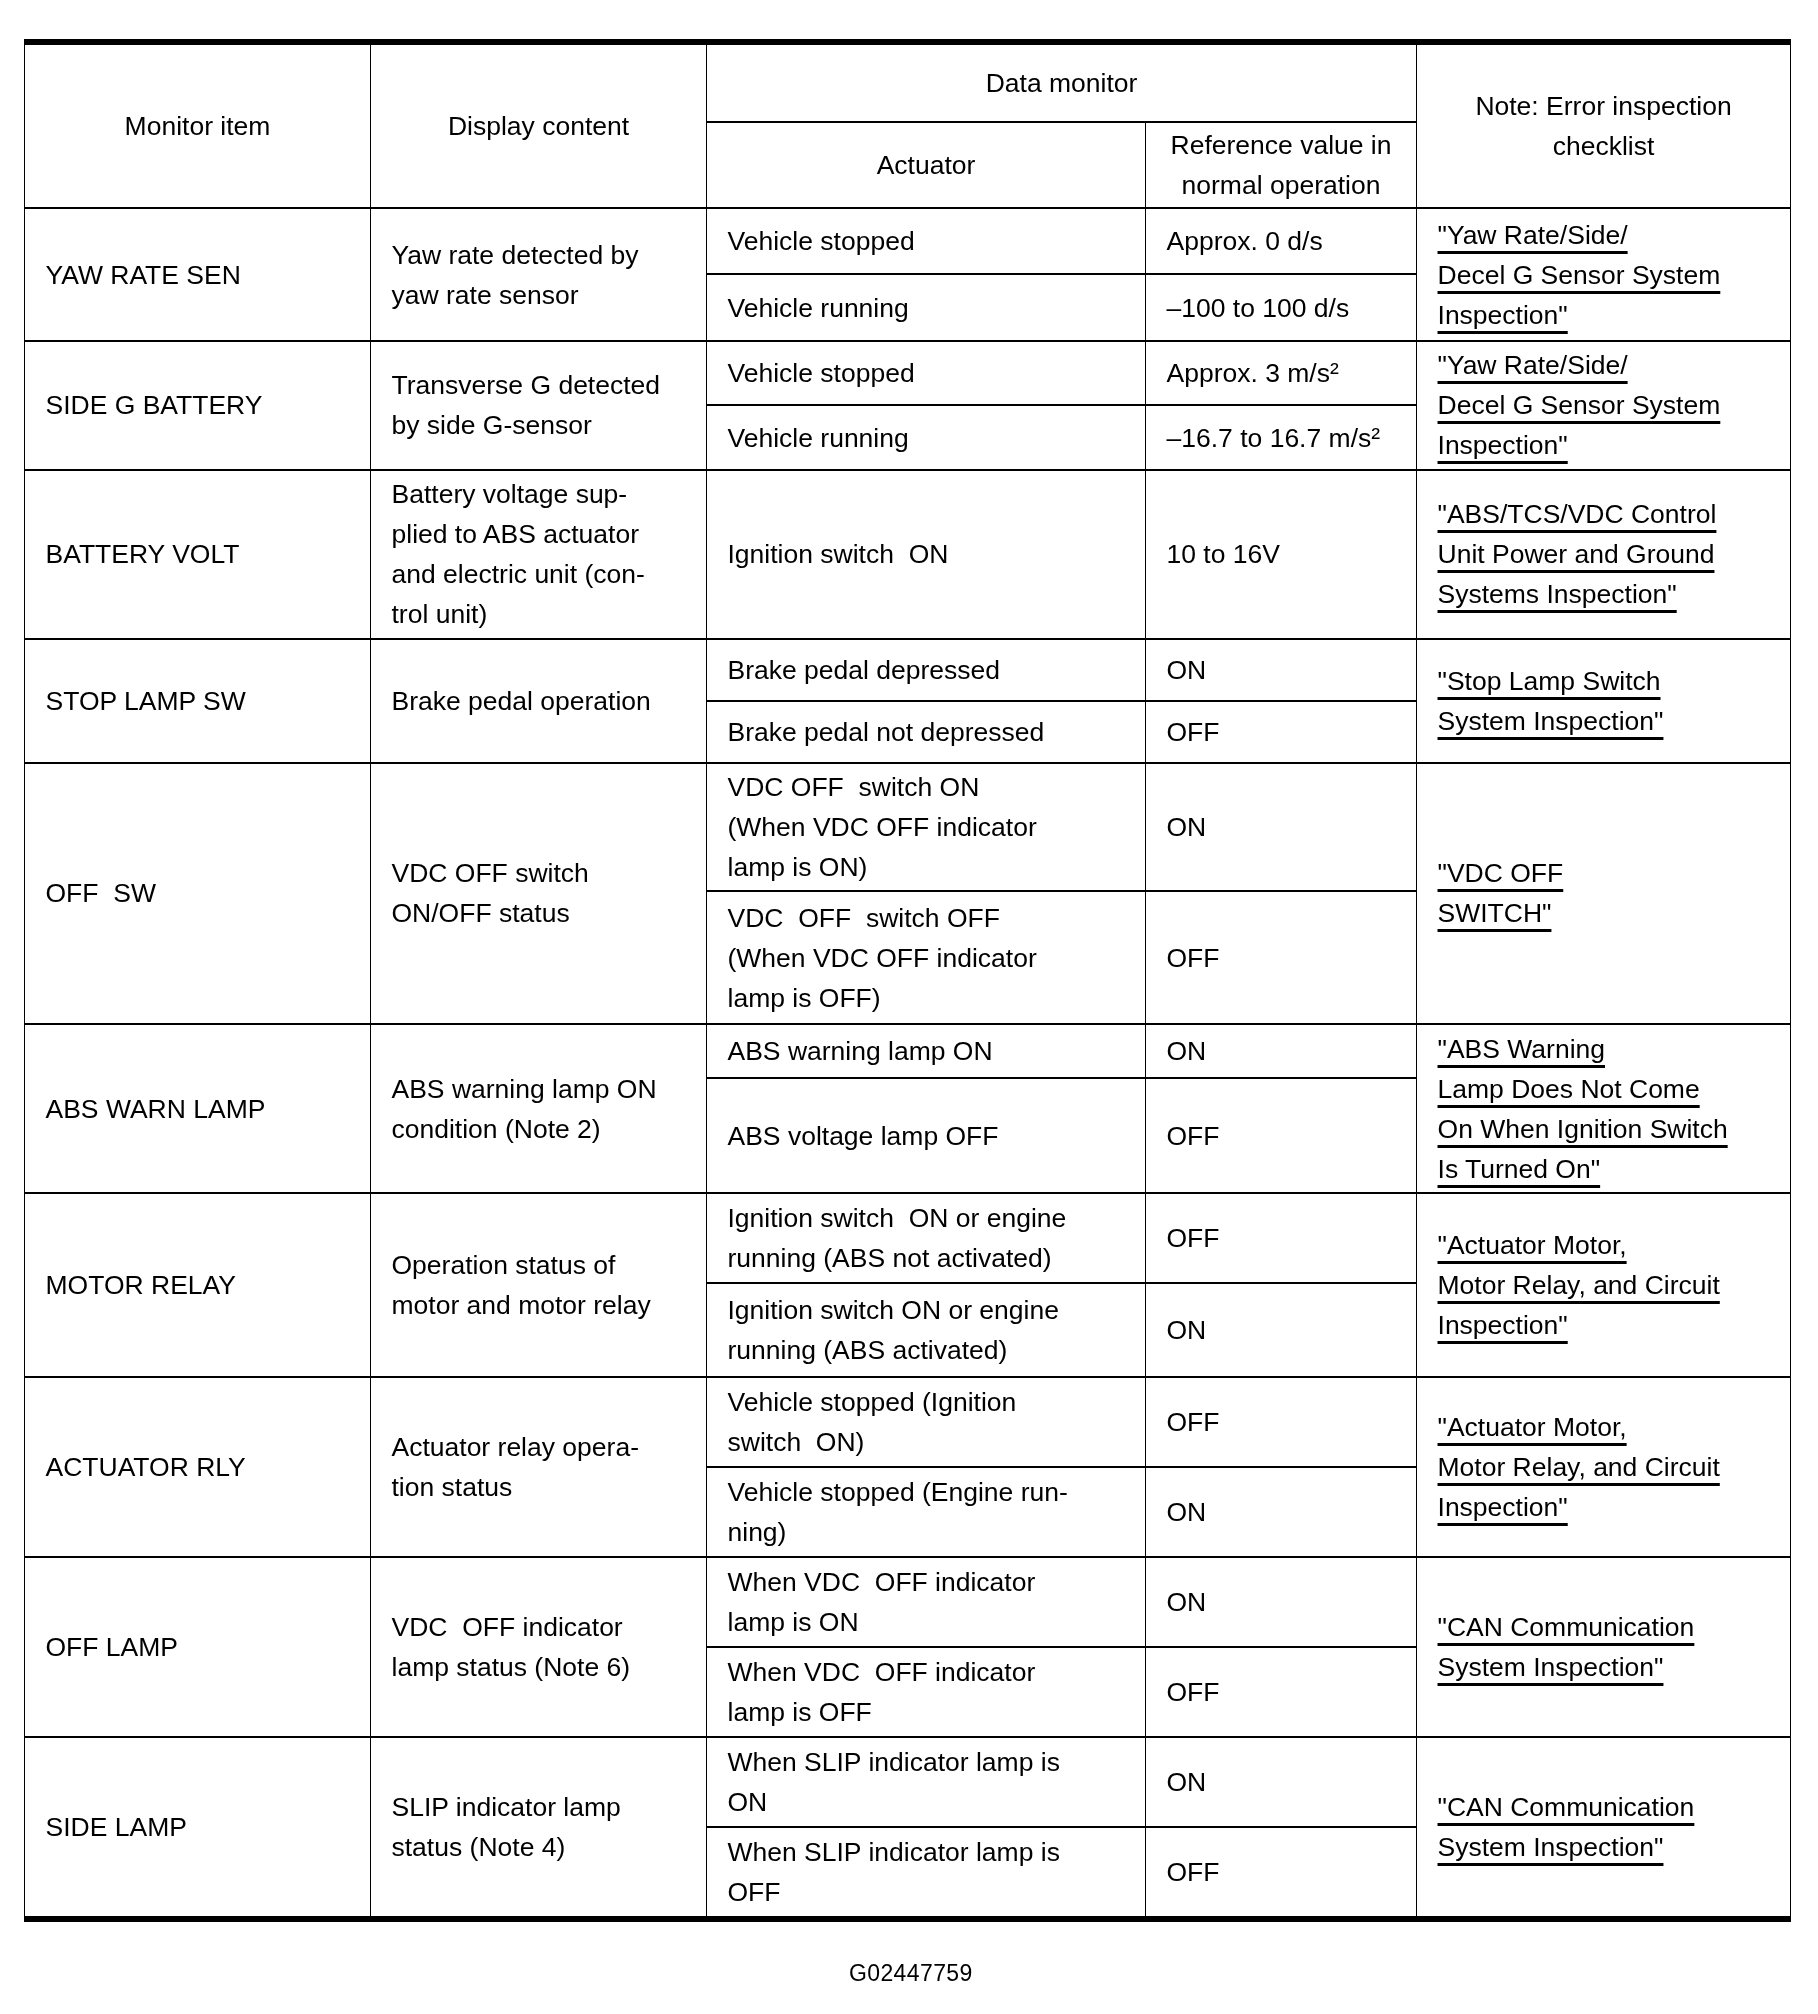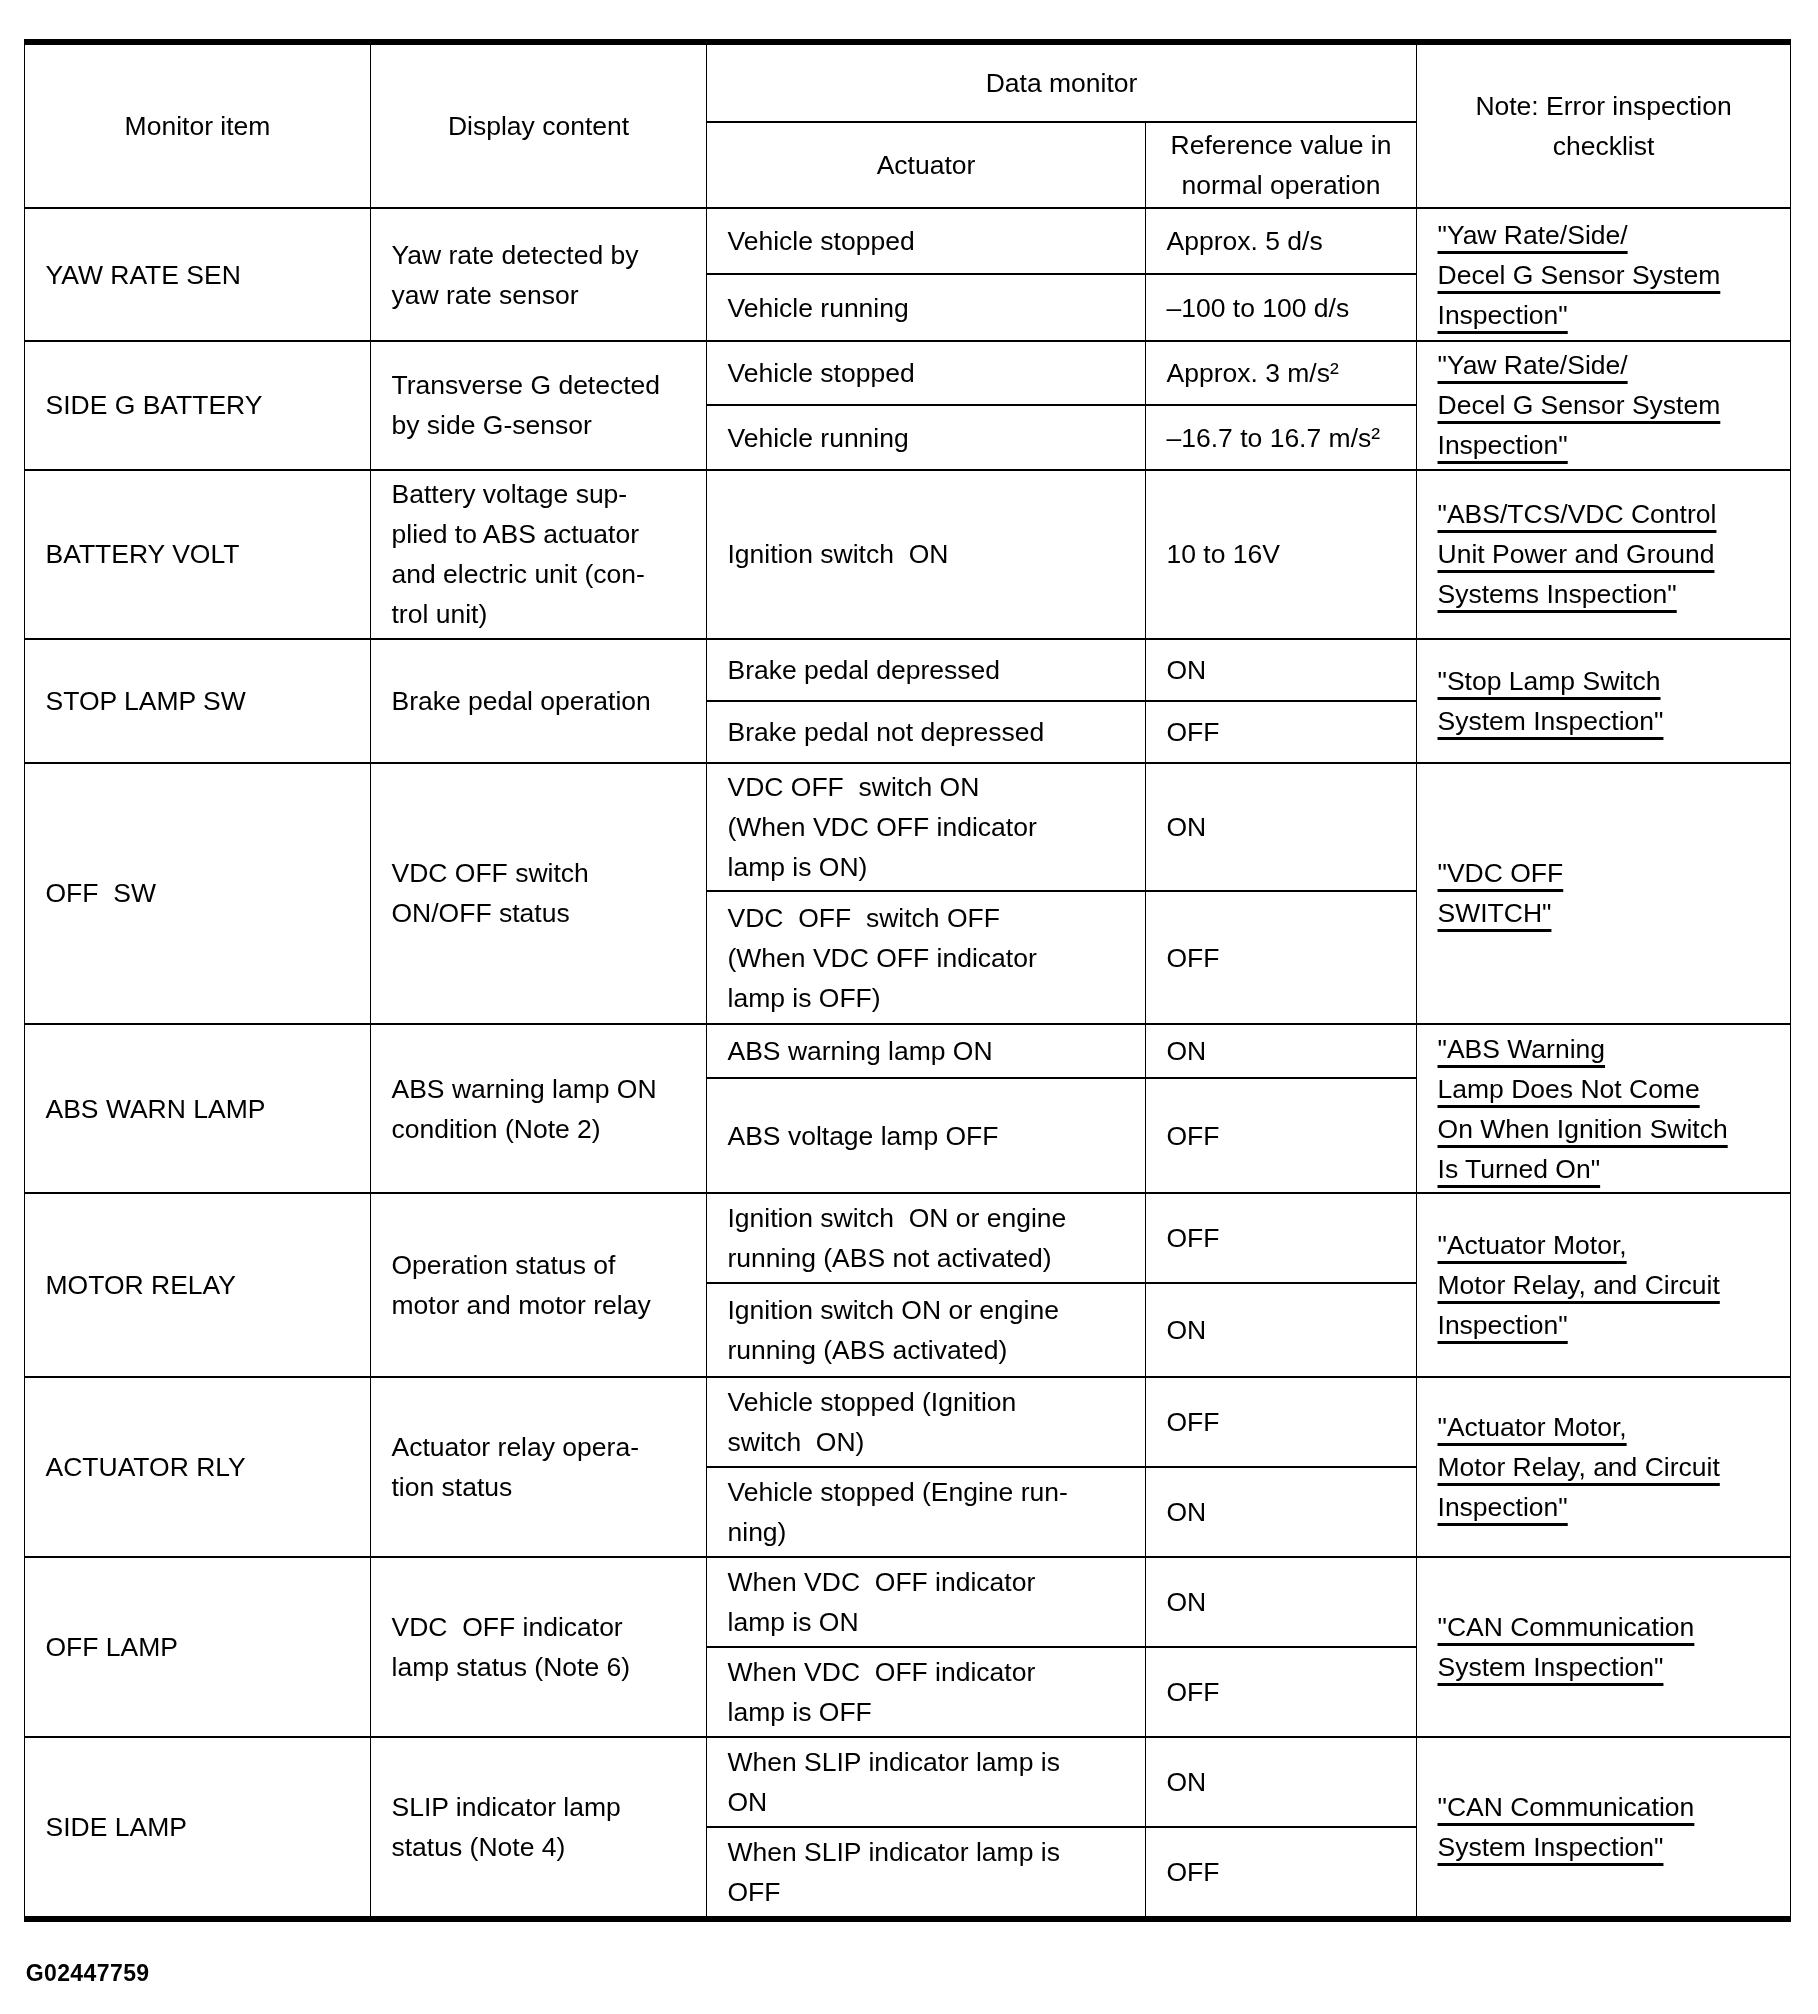--- a/index.html
+++ b/index.html
@@ -36,22 +36,23 @@
 
   .note-link {
     text-decoration: underline;
     text-decoration-thickness: 2.6px;
     text-underline-offset: 6.8px;
   }
 
   .figure-id {
     margin: 38px 0 0 1.7px;
     font-size: 23px;
-    font-weight: bold;
+    font-weight: normal;
     letter-spacing: 0.4px;
+    text-align: center;
   }
 </style>
 </head>
 <body>
 
 <div class="page">
   <table class="dm">
     <colgroup>
       <col style="width:346px">
       <col style="width:336px">
@@ -73,21 +74,21 @@
 normal operation</th>
       </tr>
     </thead>
 
     <tbody>
       <tr style="height:66px">
         <td rowspan="2">YAW RATE SEN</td>
         <td rowspan="2">Yaw rate detected by
 yaw rate sensor</td>
         <td>Vehicle stopped</td>
-        <td>Approx. 5 d/s</td>
+        <td>Approx. 0 d/s</td>
         <td rowspan="2"><span class="note-link">"Yaw Rate/Side/
 Decel G Sensor System
 Inspection"</span></td>
       </tr>
       <tr style="height:67px">
         <td>Vehicle running</td>
         <td>–100 to 100 d/s</td>
       </tr>
     </tbody>
 

